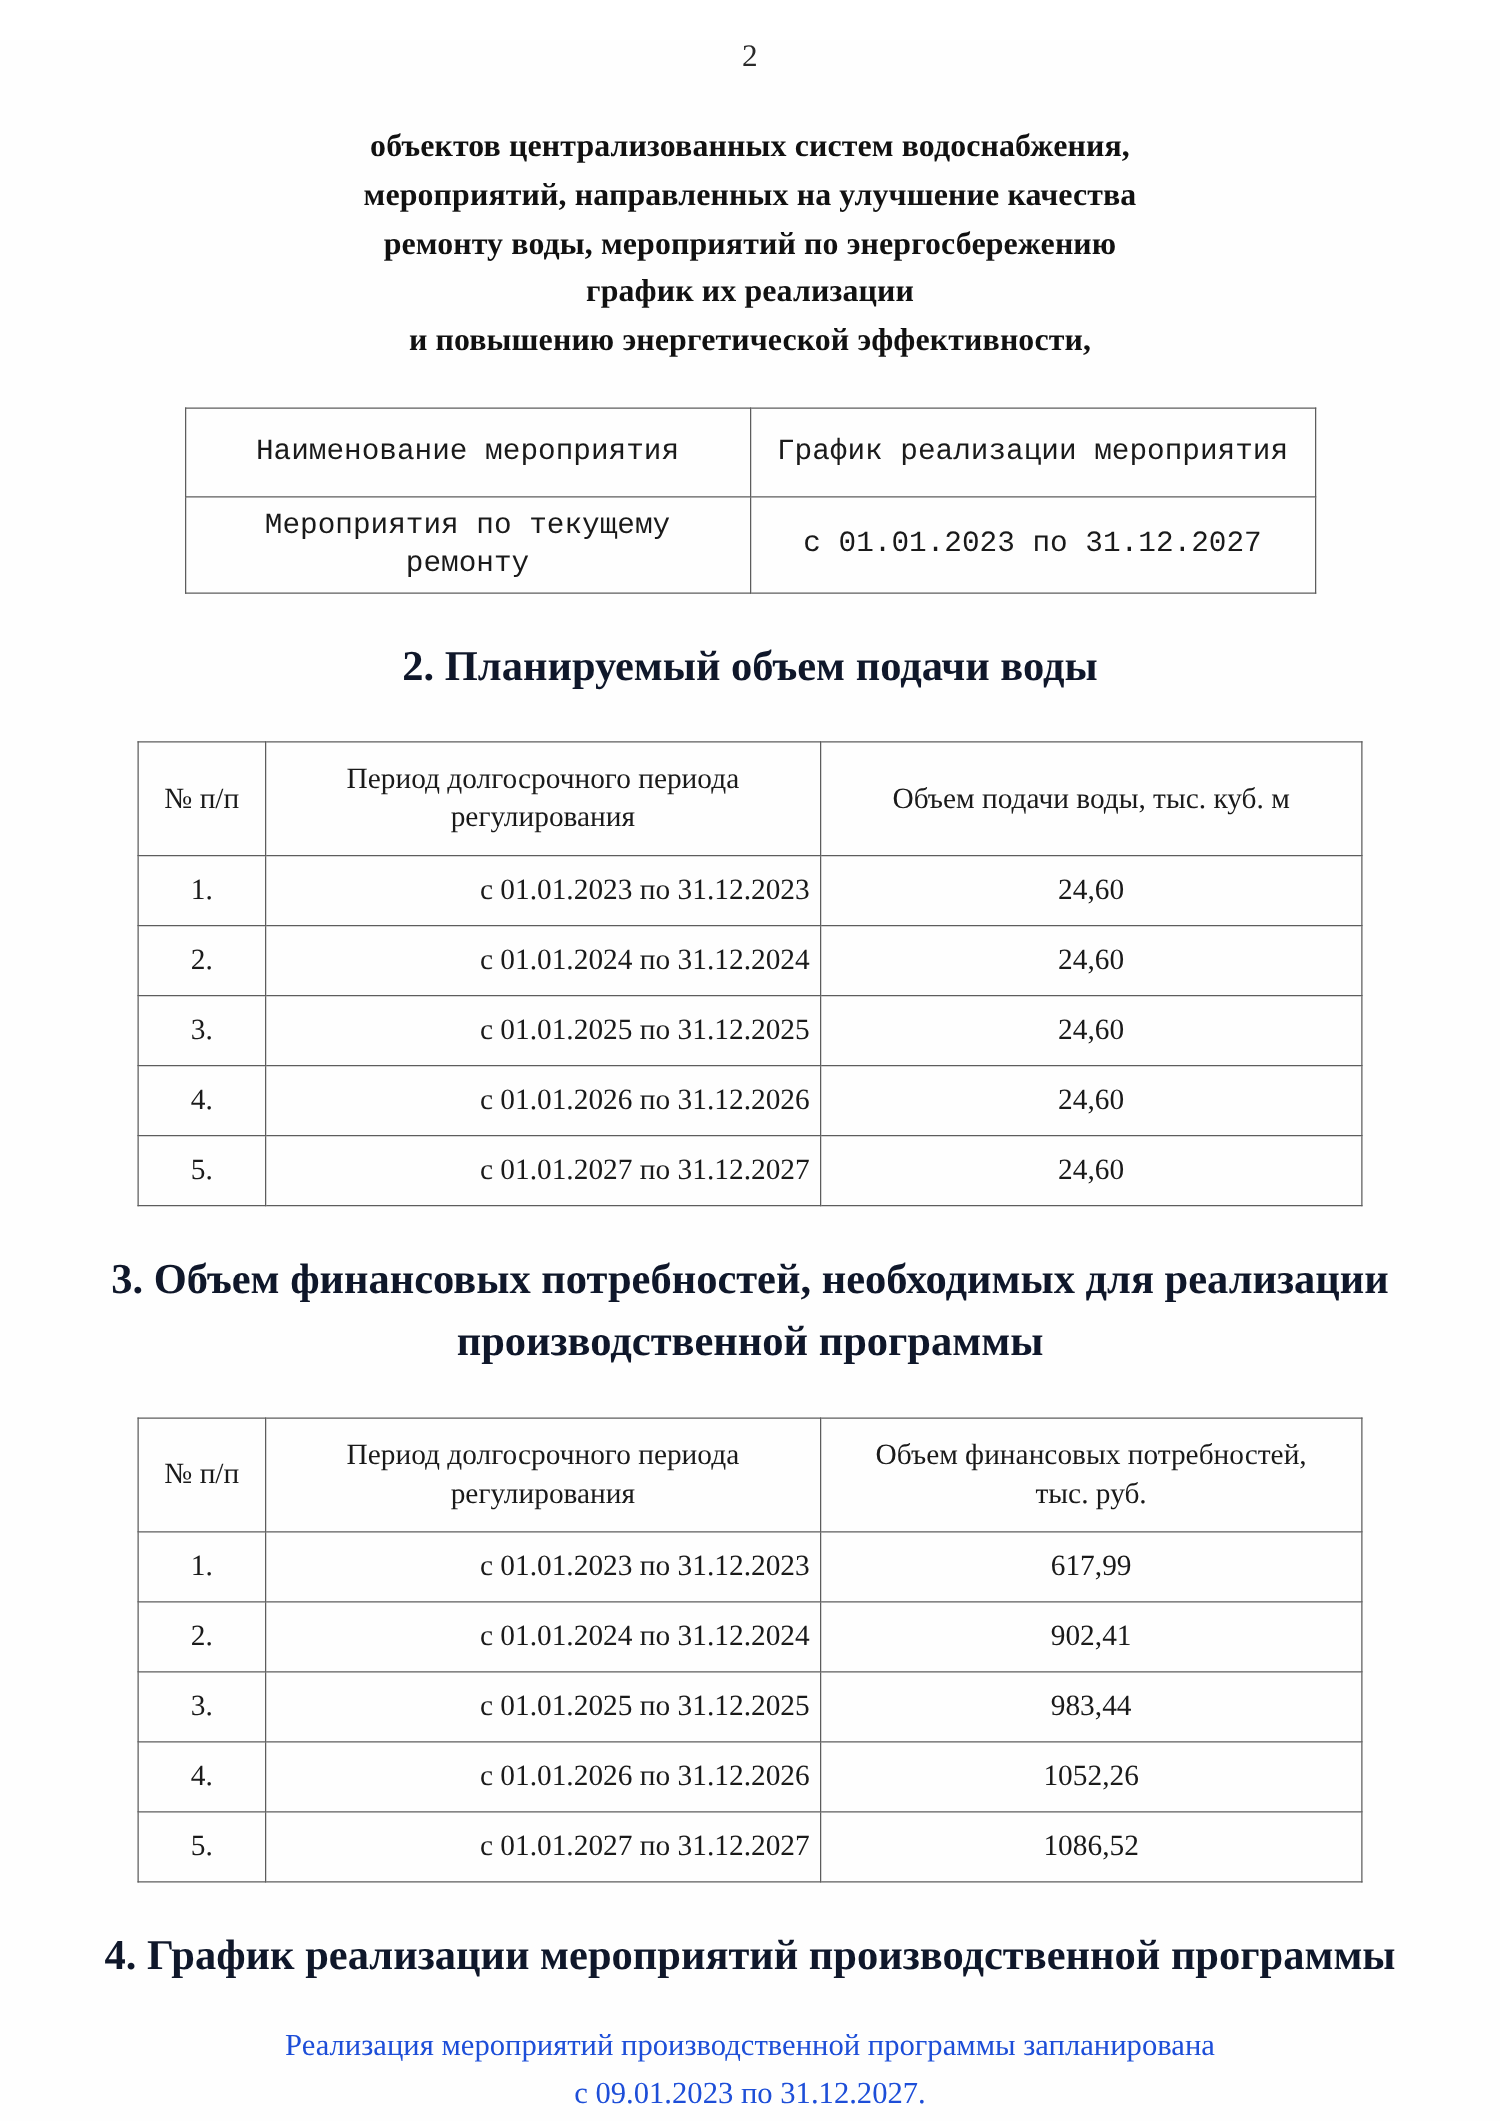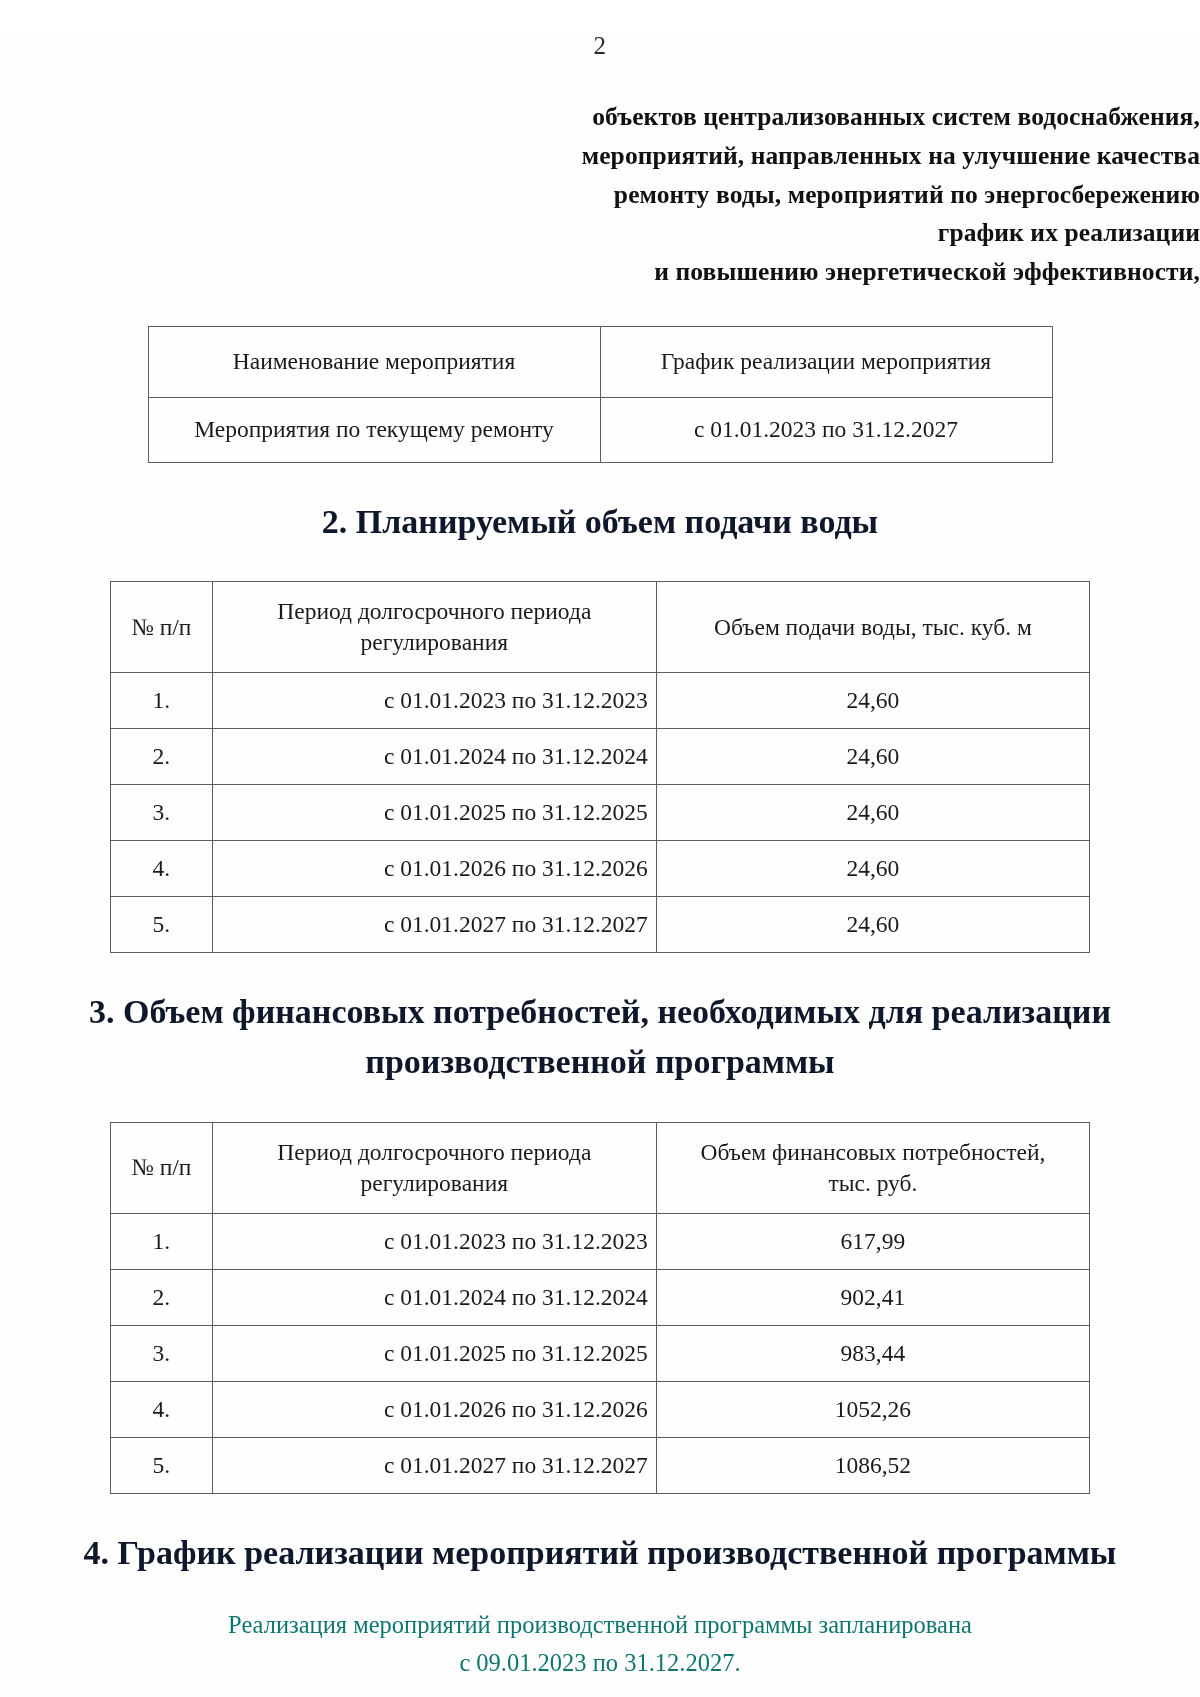--- a/index.html
+++ b/index.html
@@ -30,21 +30,21 @@
     text-align: center;
     font-size: 25px;
     margin-top: 32px;
     letter-spacing: 0.5px;
     color: #2a2a2a;
   }
 
   
   .doc-heading {
     margin-top: 38px;
-    text-align: right;
+    text-align: center;
     font-weight: bold;
     font-size: 25.5px;
     line-height: 1.52;
     letter-spacing: 0.1px;
     color: #111;
   }
   .doc-heading .ln { display: block; }
 
   
   .section-title {
@@ -54,21 +54,21 @@
     line-height: 1.48;
     color: #0f172a;
   }
   .section-title .ln { display: block; }
 
   
   .body-par {
     text-align: center;
     font-size: 24.5px;
     line-height: 1.55;
-    color: #0f766e;
+    color: #1d4ed8;
   }
   .body-par .ln { display: block; }
 
   
   table.doc-table {
     border-collapse: collapse;
     table-layout: fixed;
     margin: 0 auto;
     width: 980px;
     font-size: 23.5px;
@@ -82,21 +82,21 @@
     vertical-align: middle;
     line-height: 1.32;
   }
   table.doc-table th {
     text-align: center;
   }
   .c-center { text-align: center; }
   .c-left   { text-align: right; padding-left: 14px !important; }
 
   
-  #table-measures { width: 722px; }
+  #table-measures { width: 722px; font-family: Liberation Mono, monospace; }
   #table-measures .col-name  { width: 452px; }
   #table-measures .col-sched { width: 452px; }
   #table-measures th { height: 56px; }
   #table-measures td { height: 50px; }
 
   
   .table-periods .col-no     { width: 94px; }
   .table-periods .col-period { width: 410px; }
   .table-periods .col-value  { width: 400px; }
   .table-periods thead td { height: 76px; }

